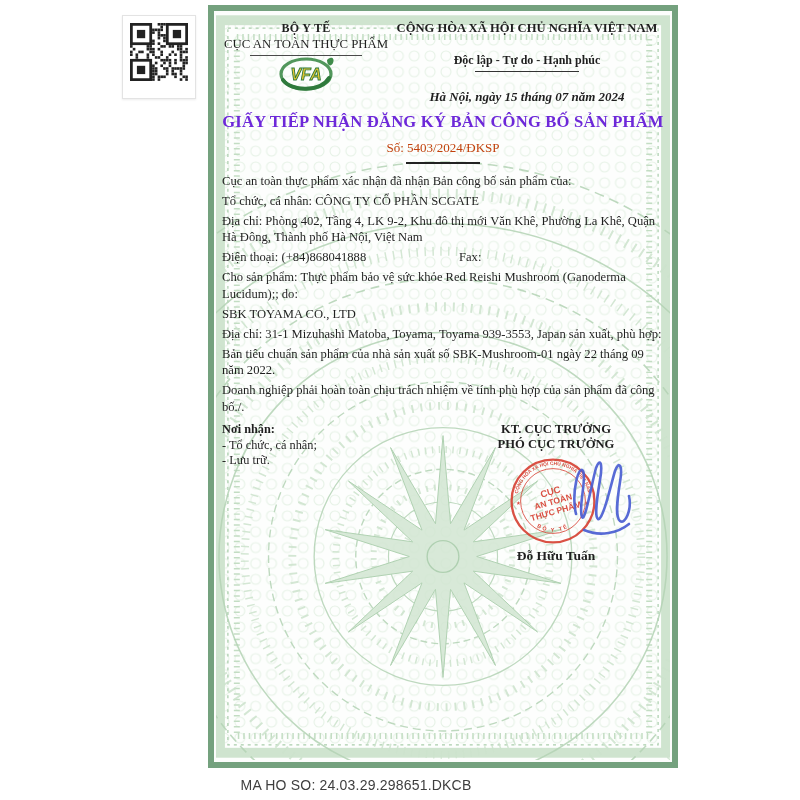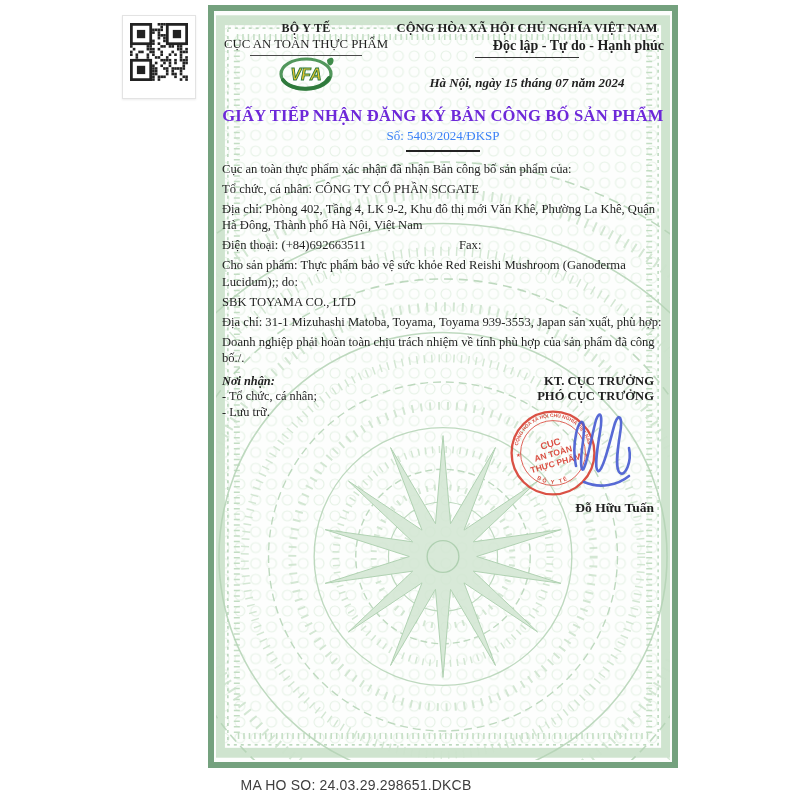--- a/index.html
+++ b/index.html
@@ -20,41 +20,41 @@
 
   
   .hdr{display:flex;align-items:flex-start;}
   .hdr-left{width:168px;text-align:center;}
   .hdr-right{flex:1;text-align:center;}
   .ministry{font-size:12px;font-weight:bold;letter-spacing:.3px;}
   .department{font-size:12.8px;font-weight:normal;margin-top:1px;}
   .rule-left{width:112px;height:1px;background:#4a4a4a;margin:3px auto 0;}
   .logo{margin-top:-3px;}
   .national{font-size:12.6px;font-weight:bold;}
-  .motto{font-size:14px;font-weight:bold;margin-top:2px;text-align:right;}
+  .motto{font-size:12px;font-weight:bold;margin-top:17px;}
   .rule-right{width:104px;height:1px;background:#333;margin:3px auto 0;}
   .dateline{font-size:13px;font-weight:bold;font-style:italic;margin-top:17px;}
 
   
   .title-block{text-align:center;margin-top:7px;}
   .doc-title{font-size:16.6px;font-weight:bold;color:#6d28d9;letter-spacing:.2px;}
-  .doc-number{font-size:13px;color:#3b82f6;margin-top:2px;text-align:center;}
+  .doc-number{font-size:13px;color:#c2410c;margin-top:8px;text-align:center;}
   .title-rule{width:74px;height:2px;background:#222;margin:6px auto 0;}
 
   
   .body-text{margin-top:9px;font-size:12.6px;line-height:1.31;}
   .body-text p{margin:0 0 3.5px 0;}
   .phone-row{display:flex;margin:0 0 3.5px 0;}
   .phone-row .phone{width:237px;}
 
   
   .signoff{display:flex;justify-content:space-between;margin-top:7px;}
   .recipients{font-size:12.3px;line-height:1.25;}
-  .recipients .label{font-weight:bold;font-style:italic;}
-  .signer{width:196px;margin-right:10px;text-align:right;}
+  .recipients .label{font-weight:bold;}
+  .signer{width:196px;margin-right:10px;text-align:center;}
   .signer-title{font-size:12.6px;font-weight:bold;line-height:1.18;}
   .stamp-zone{position:relative;height:92px;margin-top:2px;}
   .stamp-zone .stamp{position:absolute;left:50px;top:2px;}
   .stamp-zone .signature{position:absolute;left:108px;top:-4px;}
   .signer-name{font-size:13.5px;font-weight:bold;margin-top:2px;}
 
   
   .footer-code{position:absolute;left:8px;right:0;top:777px;text-align:center;
                font-family:"Liberation Sans", sans-serif;font-size:14px;color:#3e3e3e;
                letter-spacing:.2px;}
@@ -248,26 +248,27 @@
           <div class="doc-title">GIẤY TIẾP NHẬN ĐĂNG KÝ BẢN CÔNG BỐ SẢN PHẨM</div>
           <div class="doc-number">Số: 5403/2024/ĐKSP</div>
           <div class="title-rule"></div>
         </div>
 
         <div class="body-text">
           <p>Cục an toàn thực phẩm xác nhận đã nhận Bản công bố sản phẩm của:</p>
           <p>Tổ chức, cá nhân: CÔNG TY CỔ PHẦN SCGATE</p>
           <p>Địa chỉ: Phòng 402, Tầng 4, LK 9-2, Khu đô thị mới Văn Khê, Phường La Khê, Quận Hà Đông, Thành phố Hà Nội, Việt Nam</p>
           <div class="phone-row">
-            <span class="phone">Điện thoại: (+84)692663511</span>
+            <span class="phone">Điện thoại: (+84)868041888</span>
             <span class="fax">Fax:</span>
           </div>
           <p>Cho sản phẩm: Thực phẩm bảo vệ sức khỏe Red Reishi Mushroom (Ganoderma Lucidum);; do:</p>
           <p>SBK TOYAMA CO., LTD</p>
           <p>Địa chỉ: 31-1 Mizuhashi Matoba, Toyama, Toyama 939-3553, Japan sản xuất, phù hợp:</p>
+          <p>Bản tiêu chuẩn sản phẩm của nhà sản xuất số SBK-Mushroom-01 ngày 22 tháng 09 năm 2022.</p>
           <p>Doanh nghiệp phải hoàn toàn chịu trách nhiệm về tính phù hợp của sản phẩm đã công bố./.</p>
         </div>
 
         <div class="signoff">
           <div class="recipients">
             <div class="label">Nơi nhận:</div>
             <div>- Tổ chức, cá nhân;</div>
             <div>- Lưu trữ.</div>
           </div>
           <div class="signer">

